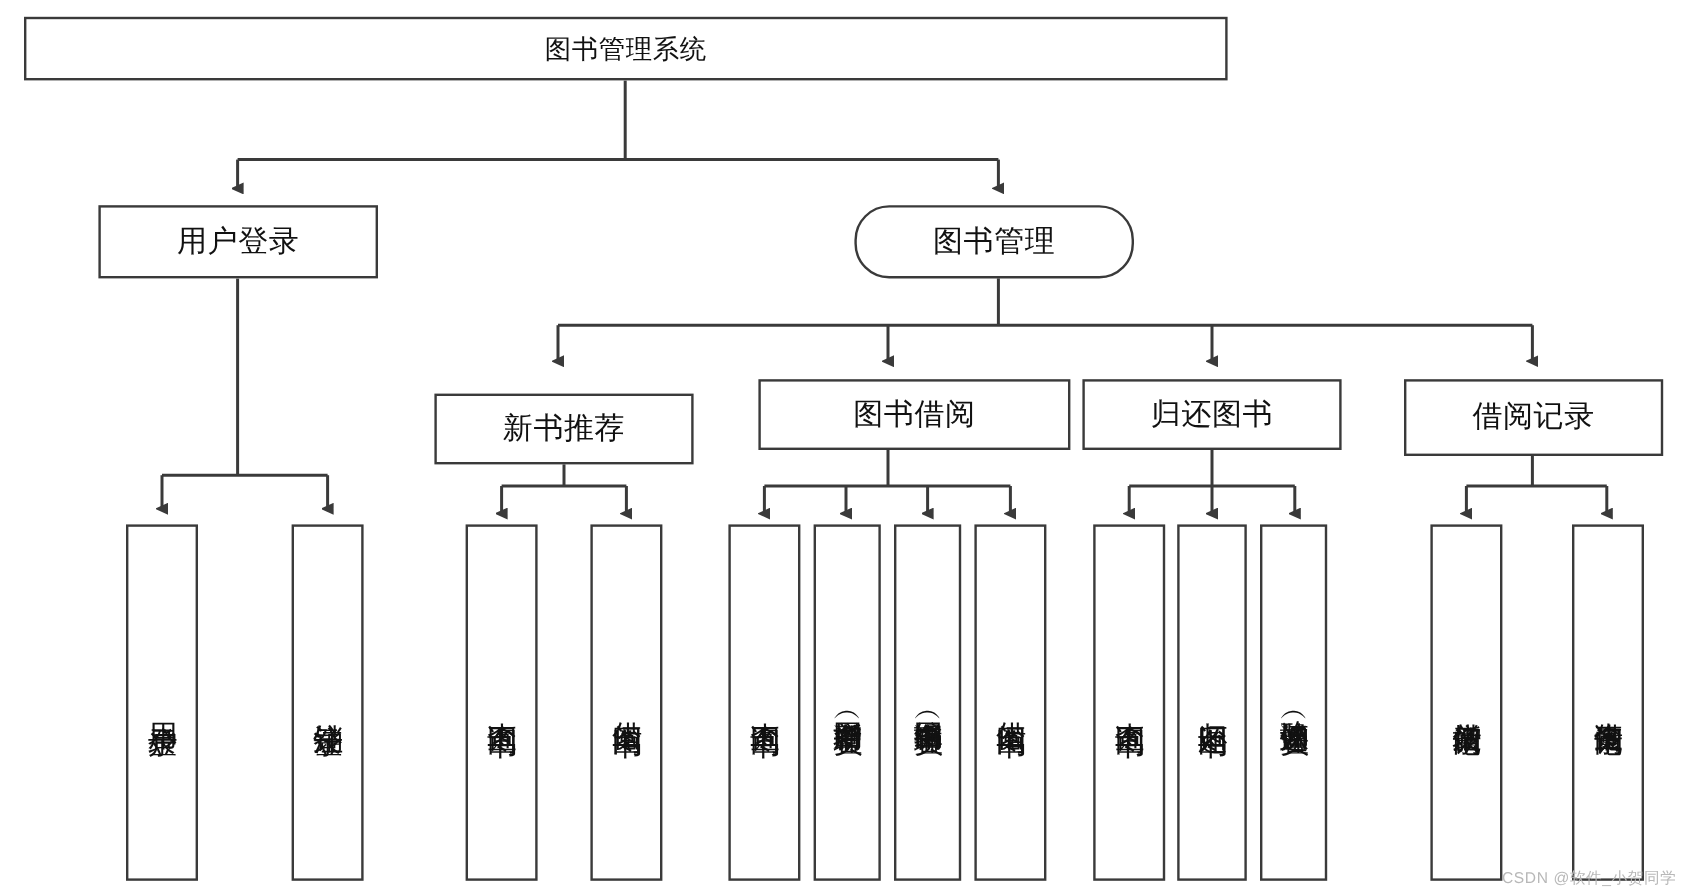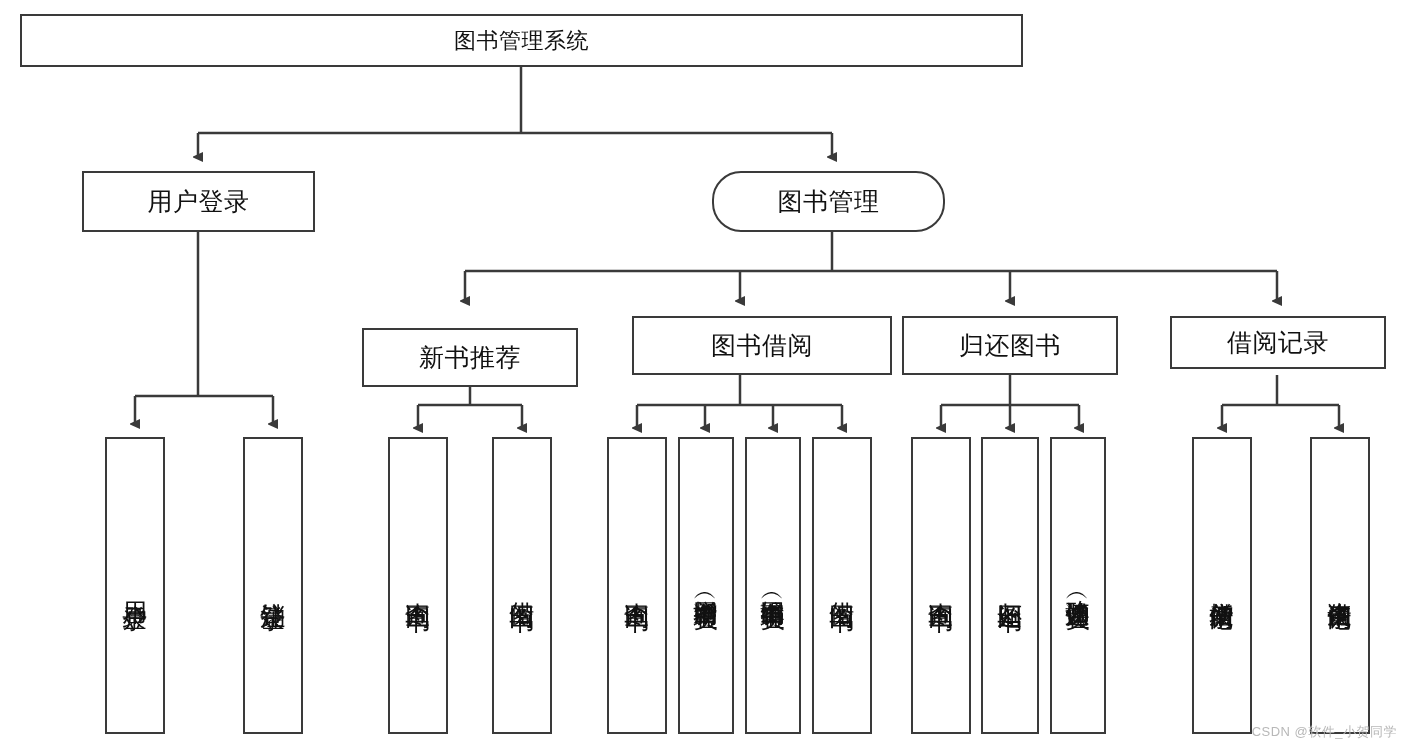--- a/index.html
+++ b/index.html
@@ -148,21 +148,21 @@
 
   <div class="node horiz" style="left:362px; top:328px; width:216px; height:59px;">
     <span class="label">新书推荐</span>
   </div>
   <div class="node horiz" style="left:632px; top:316px; width:260px; height:59px;">
     <span class="label">图书借阅</span>
   </div>
   <div class="node horiz" style="left:902px; top:316px; width:216px; height:59px;">
     <span class="label">归还图书</span>
   </div>
-  <div class="node horiz" style="left:1170px; top:316px; width:216px; height:53px;">
+  <div class="node horiz" style="left:1170px; top:316px; width:216px; height:64px;">
     <span class="label">借阅记录</span>
   </div>
 
   <div class="node vert" style="left:105px; top:437px; width:60px; height:297px;">
     <span class="label">用户登录</span>
   </div>
   <div class="node vert" style="left:243px; top:437px; width:60px; height:297px;">
     <span class="label">注销登录</span>
   </div>
 

